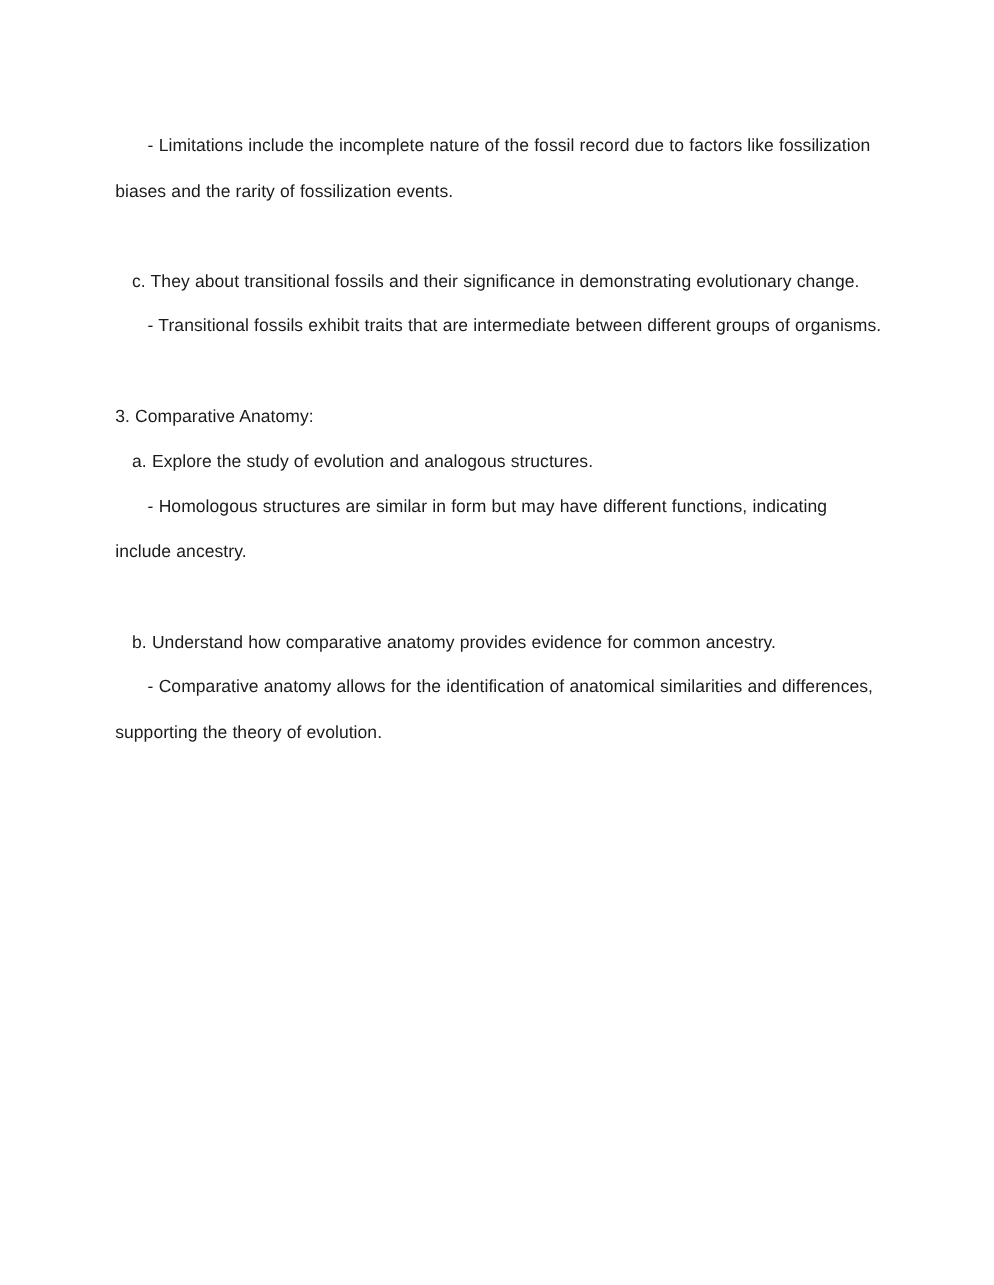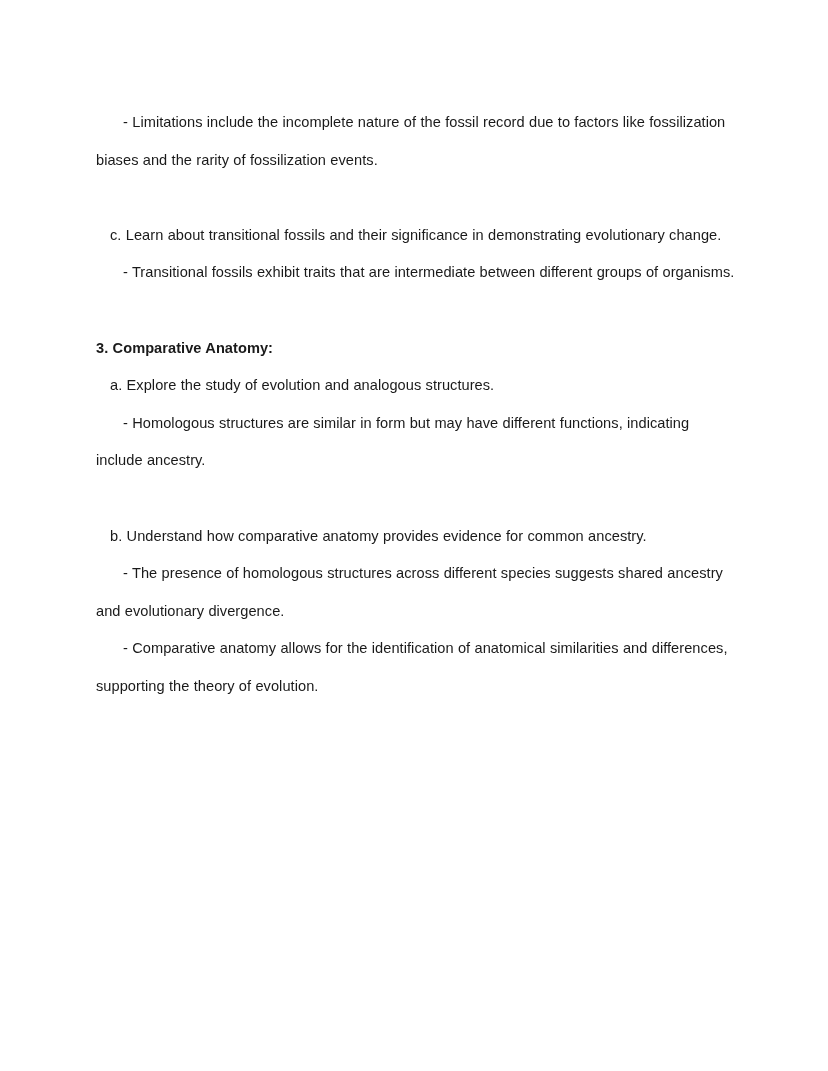--- a/index.html
+++ b/index.html
@@ -27,35 +27,34 @@
     font-size: 14.6px;
     line-height: 37.6px;
     color: #1a1a1a;
     margin: 0;
     text-align: left;
     letter-spacing: 0.05px;
     word-spacing: 0.2px;
     -webkit-font-smoothing: antialiased;
   }
   
-  .lvl-0 { text-indent: 0px; font-weight: bold; }
+  .lvl-0 { text-indent: 0px; }
   .lvl-1 { text-indent: 14px; }
   .lvl-2 { text-indent: 27px; }
 
   
   .gap-before { margin-top: 37.6px; }
 </style>
 </head>
 <body>
 
 <div class="page">
   <div class="doc-body" id="doc-body">
       <p class="para lvl-2">- Limitations include the incomplete nature of the fossil record due to factors like fossilization biases and the rarity of fossilization events.</p>
-      <p class="para lvl-1 gap-before">c. Learn about transitional fossils and their significance in demonstrating evolutionary change.</p>
+      <p class="para lvl-1 gap-before">c. They about transitional fossils and their significance in demonstrating evolutionary change.</p>
       <p class="para lvl-2">- Transitional fossils exhibit traits that are intermediate between different groups of organisms.</p>
       <p class="para lvl-0 gap-before">3. Comparative Anatomy:</p>
       <p class="para lvl-1">a. Explore the study of evolution and analogous structures.</p>
       <p class="para lvl-2">- Homologous structures are similar in form but may have different functions, indicating include ancestry.</p>
       <p class="para lvl-1 gap-before">b. Understand how comparative anatomy provides evidence for common ancestry.</p>
-      <p class="para lvl-2">- The presence of homologous structures across different species suggests shared ancestry and evolutionary divergence.</p>
       <p class="para lvl-2">- Comparative anatomy allows for the identification of anatomical similarities and differences, supporting the theory of evolution.</p>
     </div>
 </div>
 
 </body></html>

